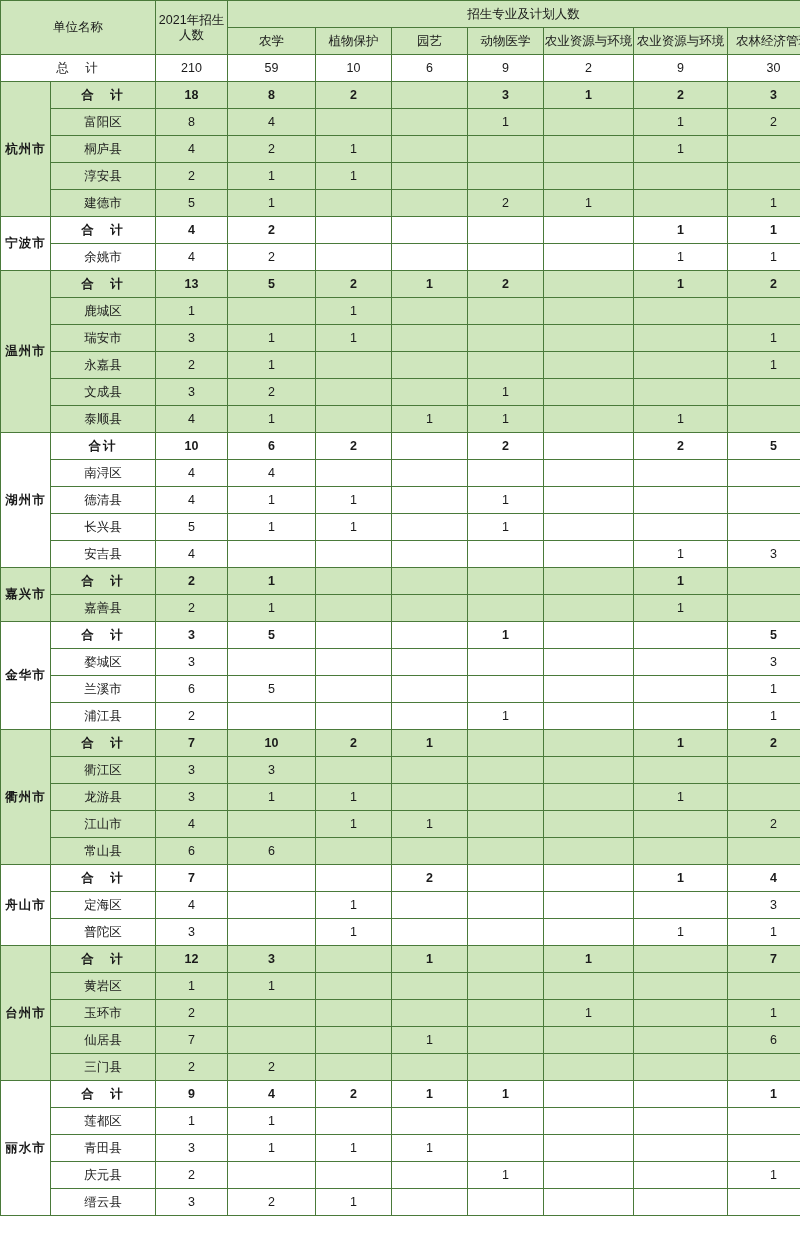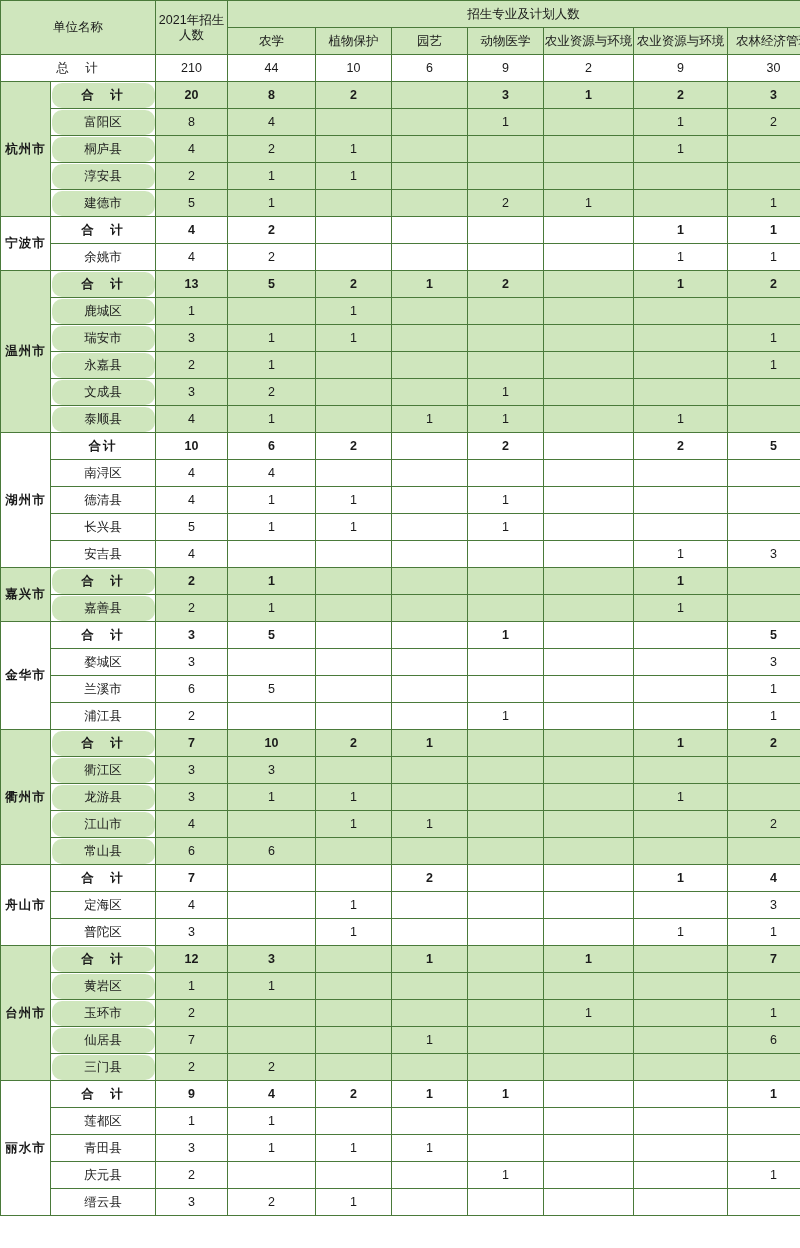--- a/index.html
+++ b/index.html
@@ -59,21 +59,21 @@
     font-size: 12.5px;
     letter-spacing: 1px;
   }
   
   .tone-a td, td.tone-a { background: #cfe6bd; }      
   .tone-w td, td.tone-w { background: #ffffff; }
 
   tr.sum td { font-weight: bold; }
   tr.sum td.lbl { letter-spacing: 2px; margin-left: 23px; }
 
-  td.lbl { font-size: 12.5px; border-radius: 11px; }
+  td.lbl { font-size: 12.5px; }
   td.num { font-size: 12.5px; }
 
   
   #watermark {
     position: absolute;
     left: 0;
     top: 1140px;
     width: 800px;
     height: 108px;
     z-index: 1;
@@ -133,32 +133,32 @@
         <th class="hdr">动物医学</th>
         <th class="hdr">农业资源与环境</th>
         <th class="hdr">农业资源与环境</th>
         <th class="hdr">农林经济管理</th>
       </tr>
     </thead>
     <tbody id="tbody">
         <tr class="total-row">
           <td colspan="2" class="lbl">总　计</td>
           <td class="num">210</td>
-          <td class="num">44</td>
+          <td class="num">59</td>
           <td class="num">10</td>
           <td class="num">6</td>
           <td class="num">9</td>
           <td class="num">2</td>
           <td class="num">9</td>
           <td class="num">30</td>
         </tr>
         <tr class="tone-a sum">
           <td class="city" rowspan="5">杭州市</td>
           <td class="lbl">合　计</td>
-          <td class="num">20</td>
+          <td class="num">18</td>
           <td class="num">8</td>
           <td class="num">2</td>
           <td class="num"></td>
           <td class="num">3</td>
           <td class="num">1</td>
           <td class="num">2</td>
           <td class="num">3</td>
         </tr>
         <tr class="tone-a">
           <td class="lbl">富阳区</td>

